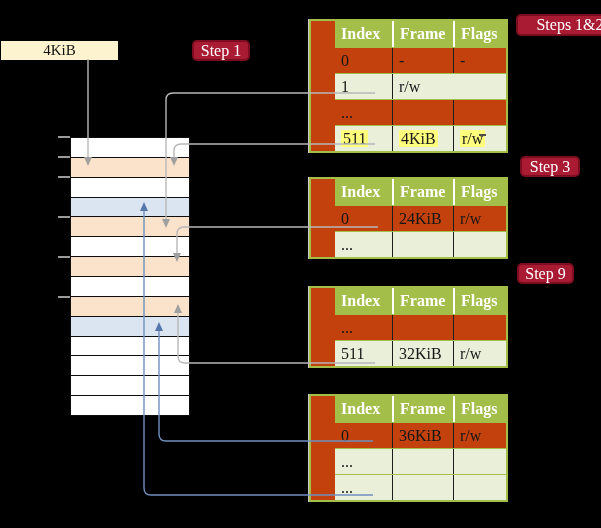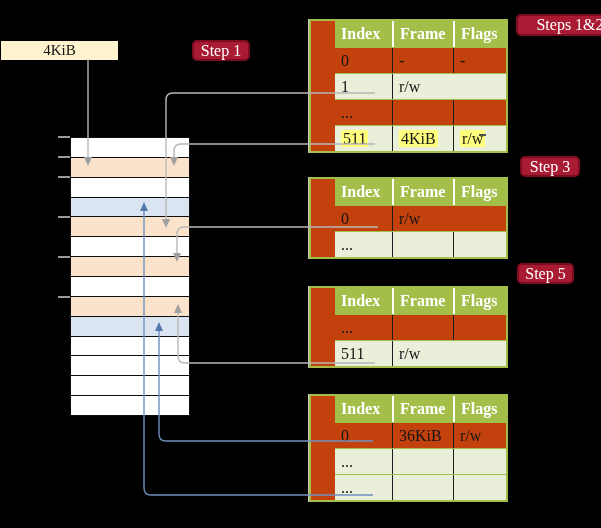--- a/index.html
+++ b/index.html
@@ -46,21 +46,21 @@
 <div id="canvas">
 
   <div id="kib-box">
     <span>4KiB</span>
   </div>
 
   <div id="labels">
       <div class="step-label" style="left: 516px; top: 14px; width: 108px; height: 22px;">Steps 1&amp;2</div>
       <div class="step-label" style="left: 192px; top: 40px; width: 58px; height: 21px;">Step 1</div>
       <div class="step-label" style="left: 520px; top: 156px; width: 60px; height: 21px;">Step 3</div>
-      <div class="step-label" style="left: 517px; top: 263px; width: 57px; height: 21px;">Step 5</div>
+      <div class="step-label" style="left: 517px; top: 263px; width: 57px; height: 21px;">Step 9</div>
     </div>
 
   <div id="memory">
       <div class="mem-row white"></div>
       <div class="mem-row peach"></div>
       <div class="mem-row white"></div>
       <div class="mem-row blue"></div>
       <div class="mem-row peach"></div>
       <div class="mem-row white"></div>
       <div class="mem-row peach"></div>
@@ -109,20 +109,21 @@
         </div>
       </div>
       <div class="pt-table" style="left: 309px; top: 177px;">
         <div class="pt-row header">
           <div class="pt-cell" style="width: 57px;">Index</div>
           <div class="pt-cell" style="width: 61px;">Frame</div>
           <div class="pt-cell" style="width: 53px;">Flags</div>
         </div>
         <div class="pt-row body">
           <div class="pt-cell" style="width: 57px;">0</div>
+          <div class="pt-cell" style="width: 61px;">24KiB</div>
           <div class="pt-cell" style="width: 53px;">r/w</div>
         </div>
         <div class="pt-row body shaded">
           <div class="pt-cell" style="width: 57px;">...</div>
           <div class="pt-cell" style="width: 61px;"></div>
           <div class="pt-cell" style="width: 53px;"></div>
         </div>
       </div>
       <div class="pt-table" style="left: 309px; top: 286px;">
         <div class="pt-row header">
@@ -130,20 +131,21 @@
           <div class="pt-cell" style="width: 61px;">Frame</div>
           <div class="pt-cell" style="width: 53px;">Flags</div>
         </div>
         <div class="pt-row body">
           <div class="pt-cell" style="width: 57px;">...</div>
           <div class="pt-cell" style="width: 61px;"></div>
           <div class="pt-cell" style="width: 53px;"></div>
         </div>
         <div class="pt-row body shaded">
           <div class="pt-cell" style="width: 57px;">511</div>
+          <div class="pt-cell" style="width: 61px;">32KiB</div>
           <div class="pt-cell" style="width: 53px;">r/w</div>
         </div>
       </div>
       <div class="pt-table" style="left: 309px; top: 394px;">
         <div class="pt-row header">
           <div class="pt-cell" style="width: 57px;">Index</div>
           <div class="pt-cell" style="width: 61px;">Frame</div>
           <div class="pt-cell" style="width: 53px;">Flags</div>
         </div>
         <div class="pt-row body">

